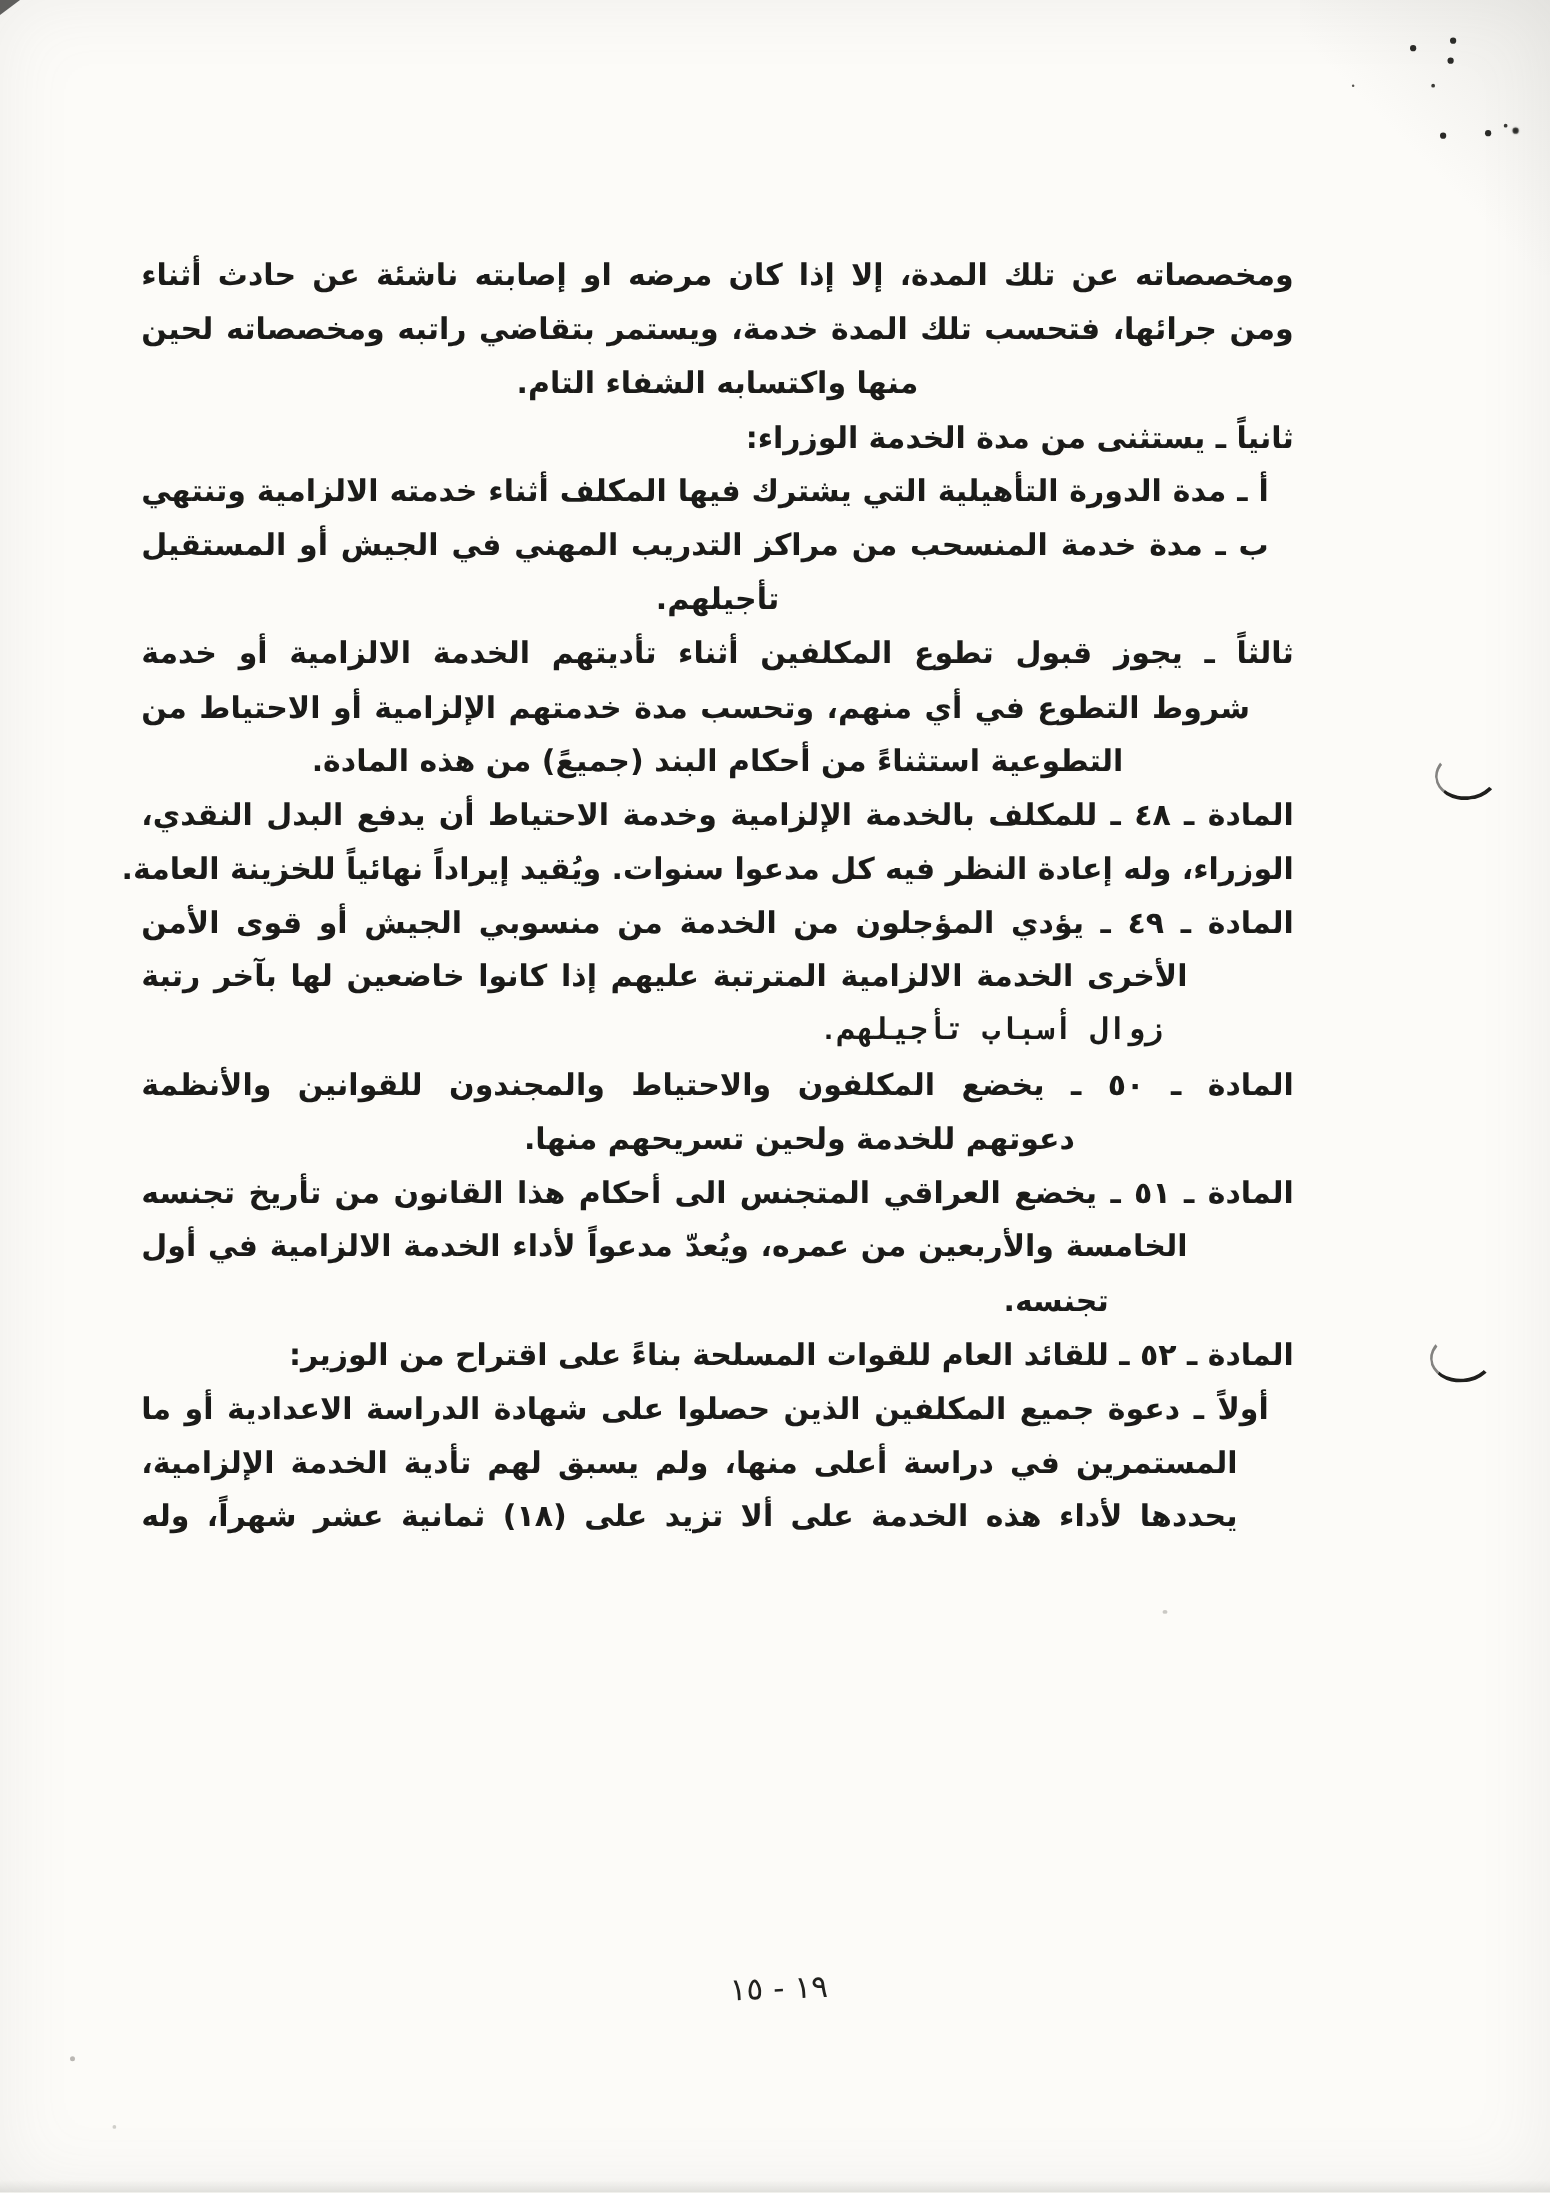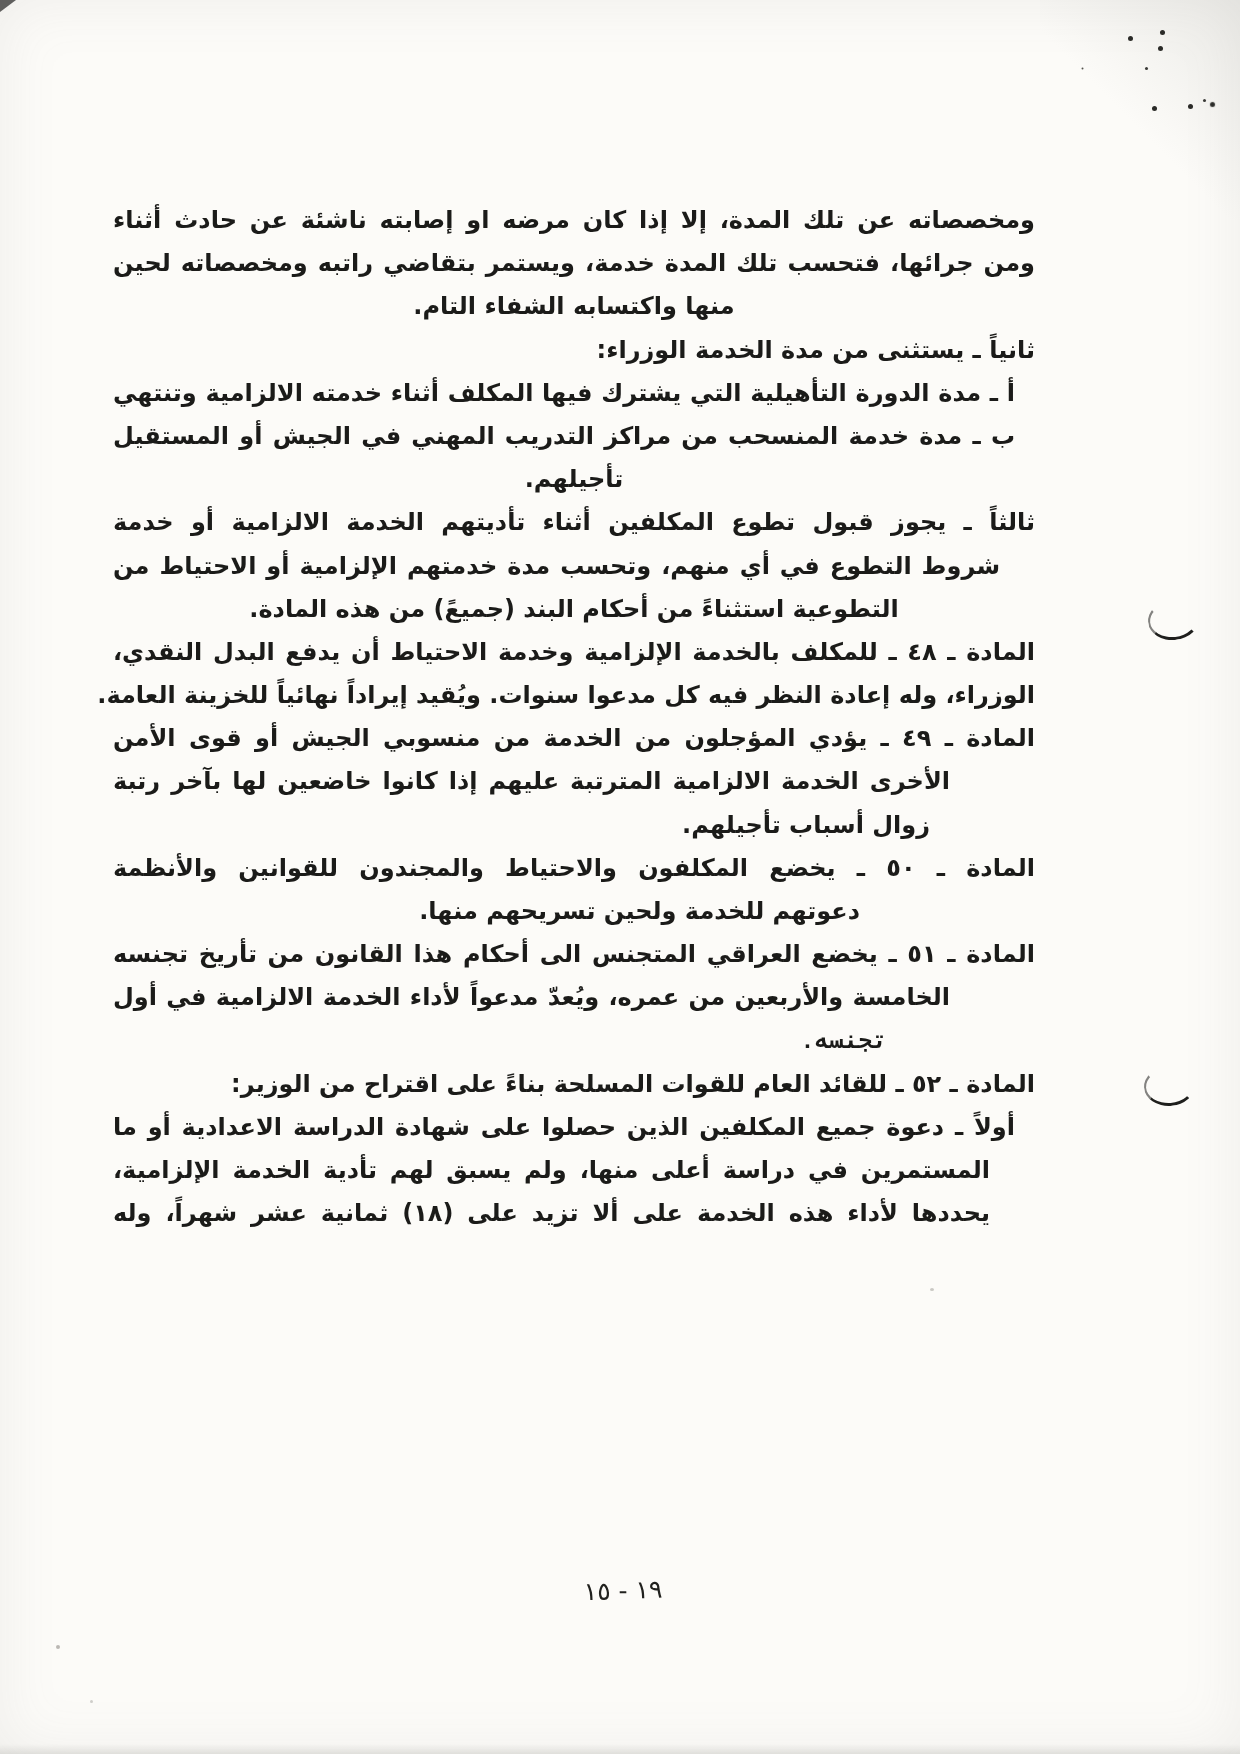--- a/index.html
+++ b/index.html
@@ -67,22 +67,22 @@
     height:43.2px;line-height:43.2px;
     white-space:nowrap;
     text-align:right;
   }
   .line.j{white-space:normal;text-align:justify;text-align-last:justify;height:43.2px;overflow:hidden;}
   .line.c{text-align:left;text-align-last:center;}
   .pr20{padding-right:20px;}
   .pr35{padding-right:35px;}
   .pr45{padding-right:45px;}
   .pr85{padding-right:85px;}
-  .pr105{padding-right:105px;}
-  .pr148{padding-right:148px;font-family:Liberation Mono, monospace;}
+  .pr105{padding-right:105px;font-family:Liberation Mono, monospace;}
+  .pr148{padding-right:148px;}
   .pr175{padding-right:175px;text-align:right;}
   .page-number{
     position:absolute;top:1576px;left:558px;width:130px;
     direction:ltr;text-align:center;
     font-size:25px;font-weight:400;color:#21211e;
     letter-spacing:4px;
     transform:rotate(-2deg);
   }
   .speck{position:absolute;border-radius:50%;background:#8d8b85;}
   .sp1{width:4px;height:4px;top:1645px;left:56px;opacity:.6;}

